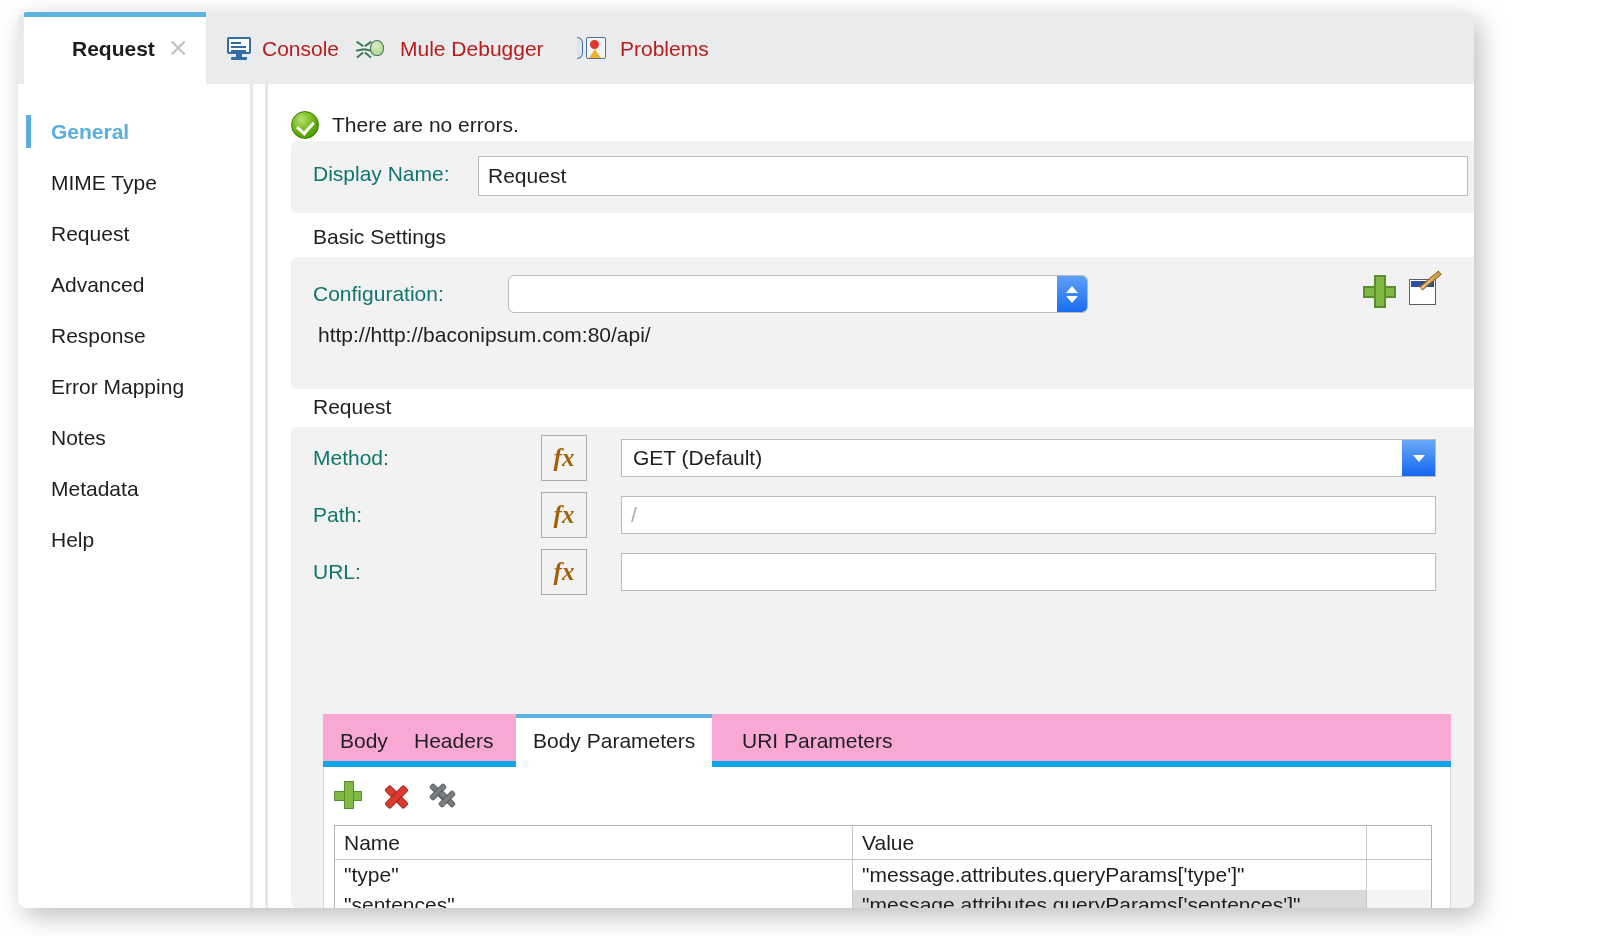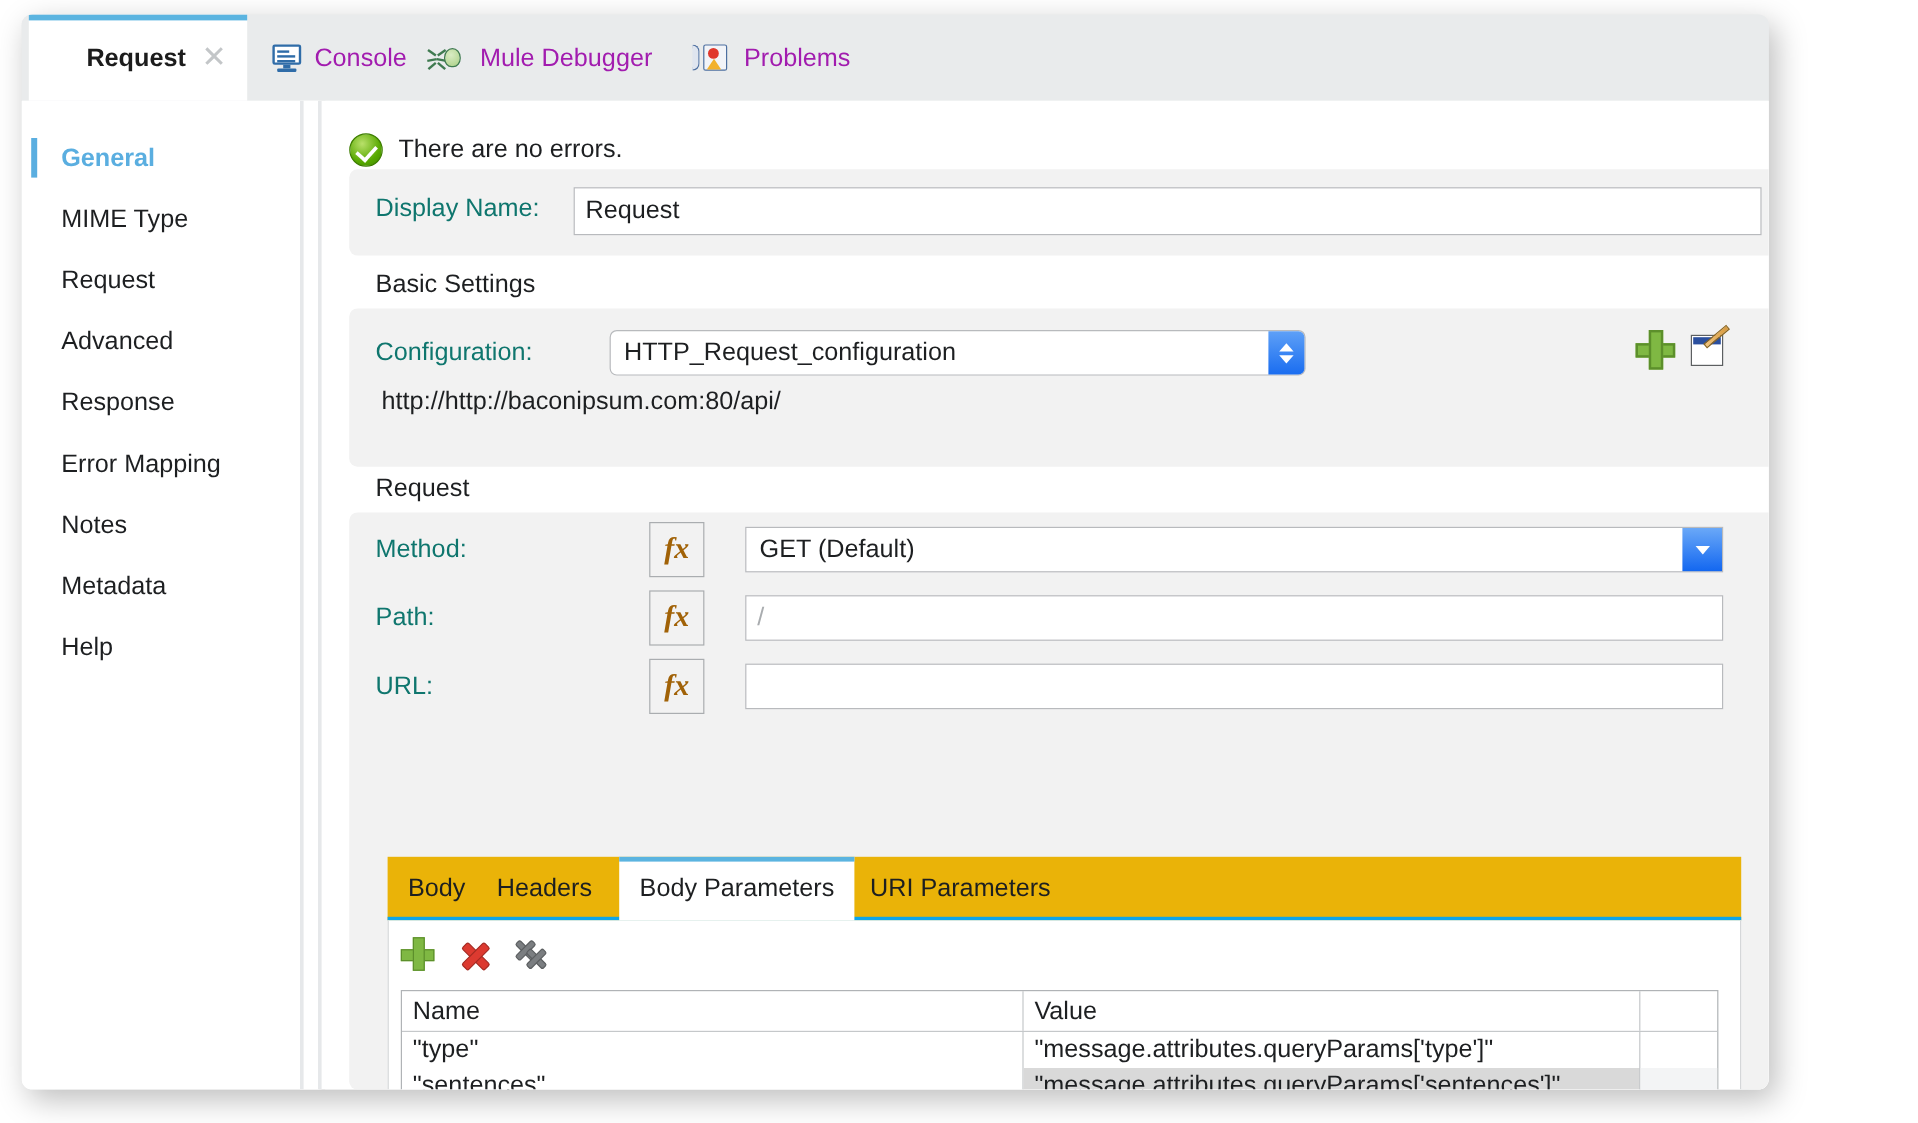--- a/index.html
+++ b/index.html
@@ -29,21 +29,21 @@
     left: 0; top: 0;
     width: 100%; height: 72px;
     background: #e9ebec;
   }
   .tab {
     position: absolute;
     top: 0; height: 72px;
     display: flex; align-items: center;
     padding: 0 12px;
     font-size: 21px;
-    color: #a21caf;
+    color: #b91c1c;
     white-space: nowrap;
     cursor: pointer;
   }
   .tab.active {
     background: #ffffff;
     color: #1c1c1c;
     font-weight: 700;
   }
   .tab.active::before {
     content: "";
@@ -328,22 +328,22 @@
     position:absolute;
     font-size:21px;
     color:#1d1f21;
   }
 
   
   #inner-tabs {
     position:absolute;
     left:32px; top:287px;
     width:1128px; height:53px;
-    background:#eab308;
-    border-bottom:3px solid #0ea5e9;
+    background:#f9a8d4;
+    border-bottom:6px solid #0ea5e9;
   }
   .itab {
     position:absolute; top:0; height:53px;
     display:flex; align-items:center;
     padding:0 17px;
     font-size:21px;
     color:#1d1f21;
     cursor:pointer;
     white-space:nowrap;
   }
@@ -541,21 +541,20 @@
 
       <div class="groupbox" id="gb-display">
         <span class="row-label" style="left:22px; top:21px;">Display Name:</span>
         <span class="txtfield" style="left:187px; top:15px; width:990px; height:40px;">Request</span>
       </div>
 
       <span class="group-title" style="top:141px;">Basic Settings</span>
       <div class="groupbox" id="gb-basic">
         <span class="row-label" style="left:22px; top:25px;">Configuration:</span>
         <div class="aqua-combo" style="left:217px; top:18px; width:580px;">
-          <span>HTTP_Request_configuration</span>
           <span class="arrowbox">
             <span class="chev-up"></span>
               <span class="chev-dn"></span>
           </span>
         </div>
         <span id="url-hint" style="left:27px; top:66px;">http://http://baconipsum.com:80/api/</span>
       </div>
 
       <span class="ic bigplus" style="position:absolute; left:1092px; top:191px; width:33px; height:33px;">
         <span class="h"></span>
@@ -590,21 +589,21 @@
         <div id="inner-tabs">
           <div class="itab" style="left:0px;">
             <span>Body</span>
           </div>
           <div class="itab" style="left:74px;">
             <span>Headers</span>
           </div>
           <div class="itab active" style="left:193px;">
             <span>Body Parameters</span>
           </div>
-          <div class="itab" style="left:381px;padding-left:21px;">
+          <div class="itab" style="left:398px;padding-left:21px;">
             <span>URI Parameters</span>
           </div>
         </div>
 
         <div id="inner-panel">
 
           <div id="tbl-toolbar">
             <span class="ic plus-icon">
               <span class="h"></span>
                 <span class="v"></span>

